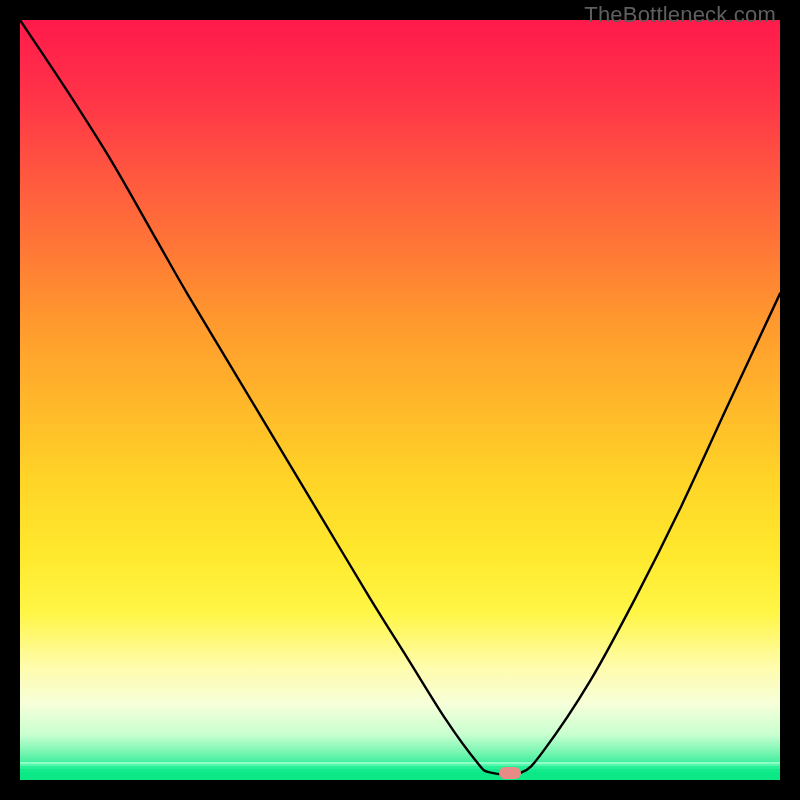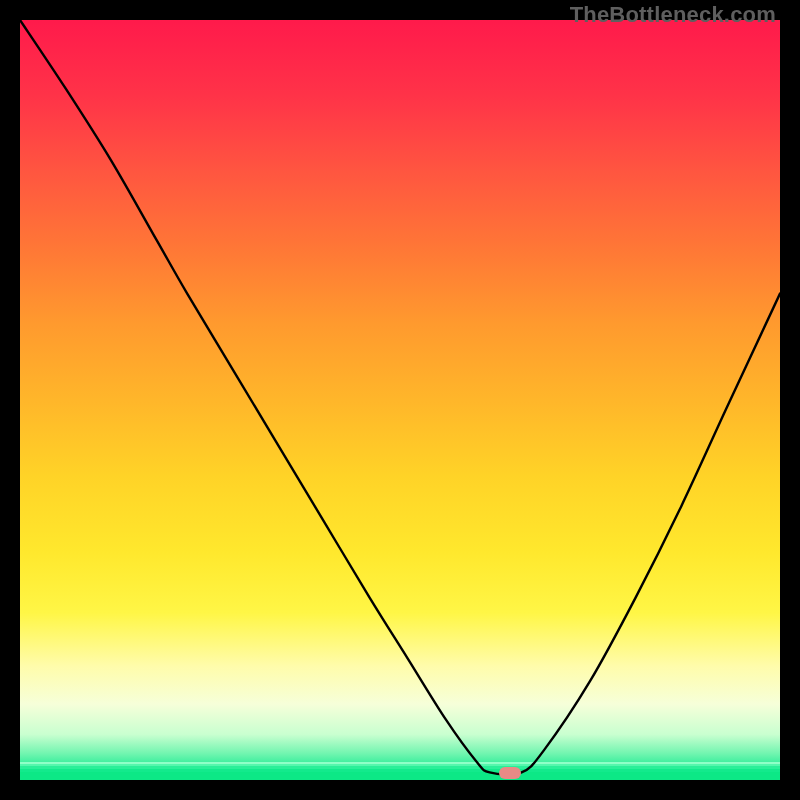--- a/index.html
+++ b/index.html
@@ -23,21 +23,21 @@
     top: 0;
     width: 100%;
     height: 100%;
   }
   .watermark {
     position: absolute;
     top: 2px;
     right: 24px;
     font-family: Arial, Helvetica, sans-serif;
     font-size: 22px;
-    font-weight: 700;
+    font-weight: 400;
     color: #5f5f5f;
     letter-spacing: 0.2px;
     z-index: 5;
   }
   svg.curve {
     position: absolute;
     left: 0;
     top: 0;
     width: 100%;
     height: 100%;

